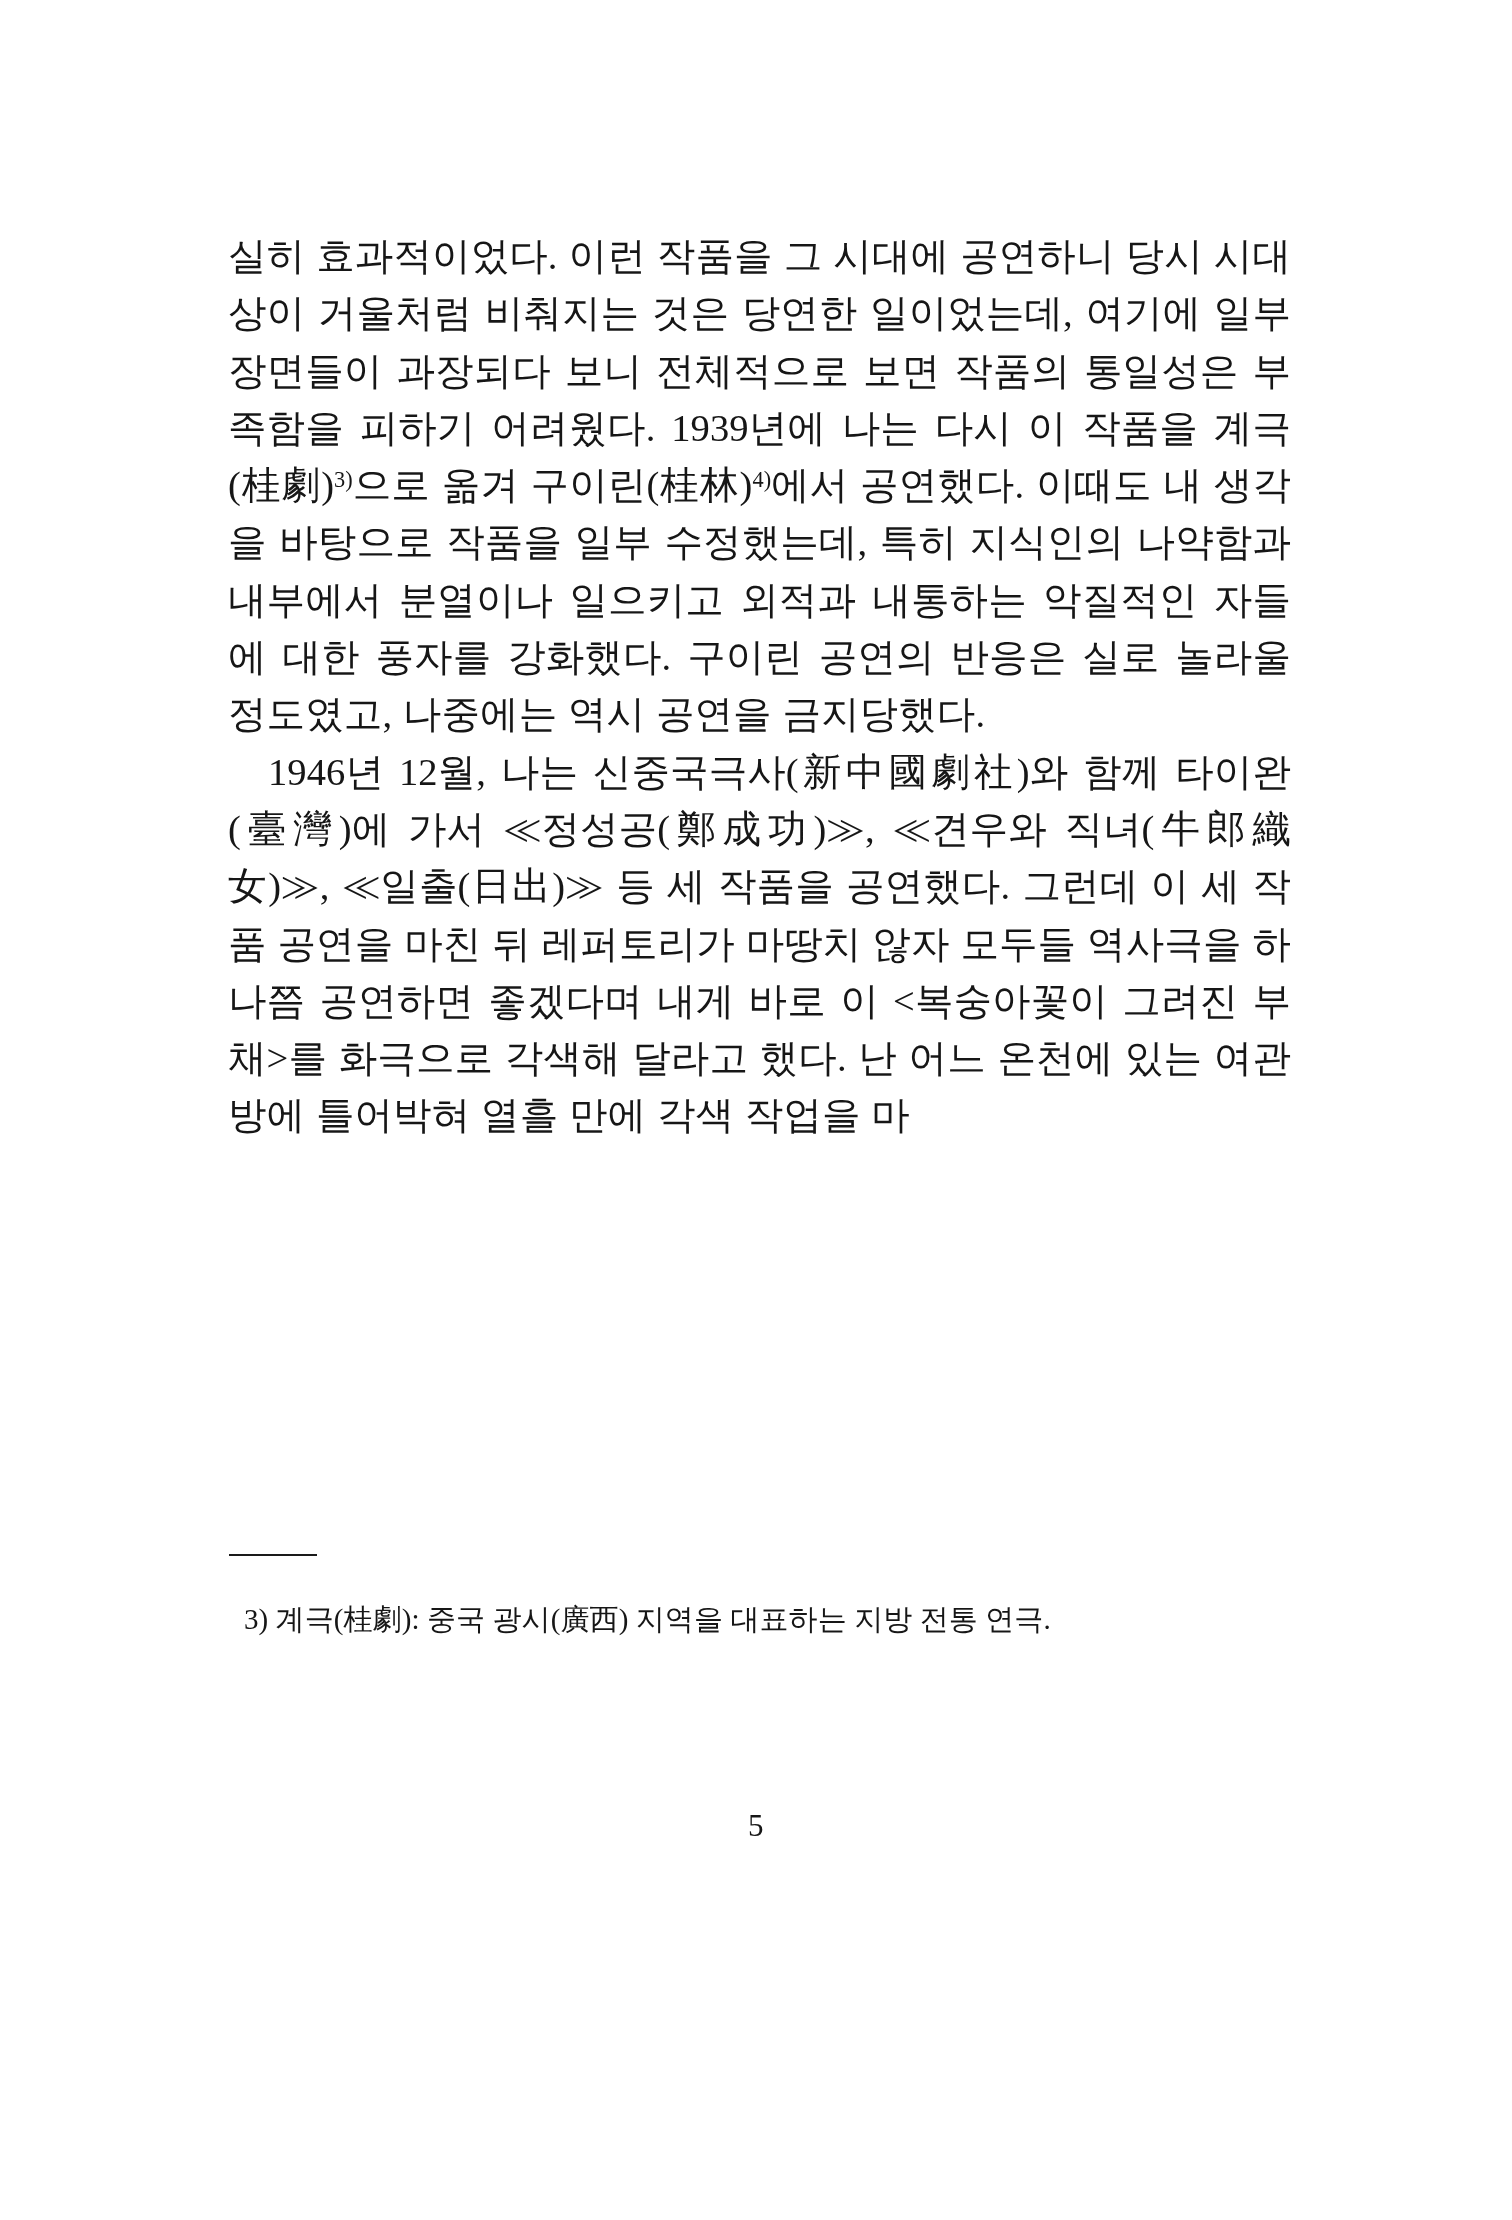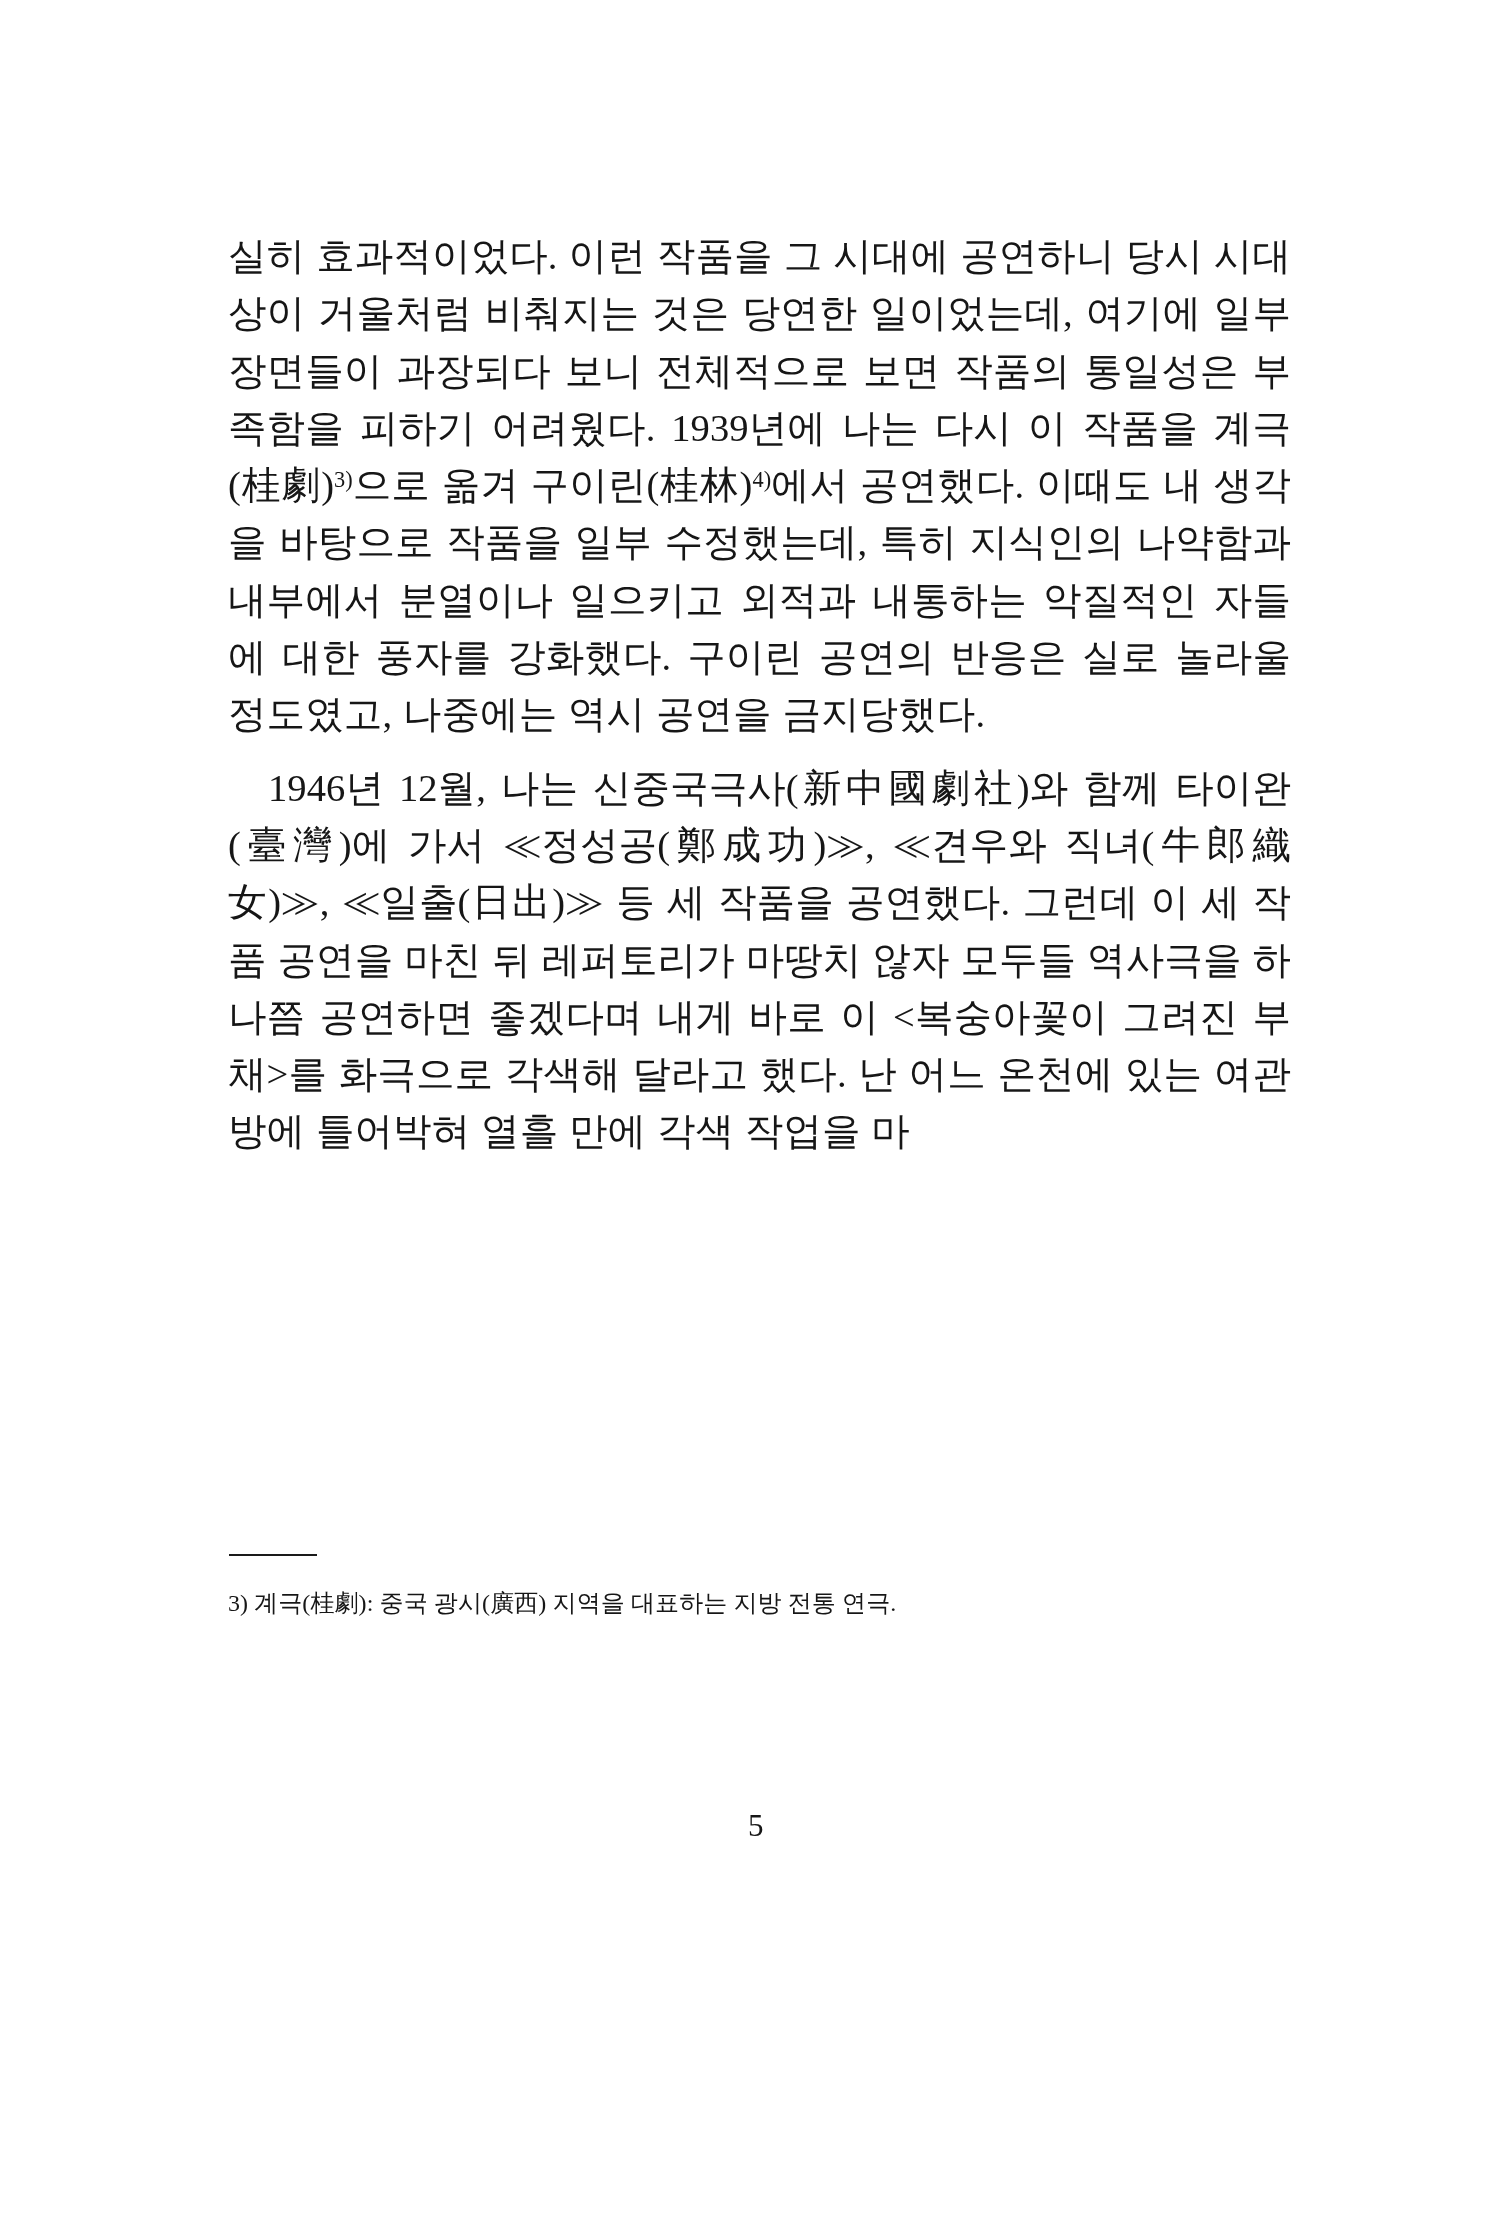--- a/index.html
+++ b/index.html
@@ -38,21 +38,21 @@
     margin: 0;
     font-size: 38.5px;
     line-height: 57.3px;
     text-align: justify;
     text-justify: inter-character;
     letter-spacing: 0.1px;
     word-spacing: 1px;
     color: #161616;
   }
   .para + .para {
-    margin-top: 16px;
+    margin-top: 0;
   }
   .para.indent {
     text-indent: 40px;
   }
 
   sup.fnref {
     font-size: 0.58em;
     vertical-align: 0.48em;
     line-height: 0;
     letter-spacing: 0;
@@ -69,25 +69,25 @@
   }
 
   .footnotes {
     position: absolute;
     left: 228px;
     top: 1580px;
     width: 1063px;
   }
 
   .footnote {
-    font-size: 24px;
+    font-size: 29px;
     line-height: 47.5px;
     color: #161616;
     text-align: justify;
-    margin: 0;
+    margin: 16px;
     padding-left: 44px;
     text-indent: -44px;
     letter-spacing: 0.1px;
   }
   .footnote + .footnote {
     margin-top: 0;
   }
   .footnote .marker {
     letter-spacing: 0;
   }

